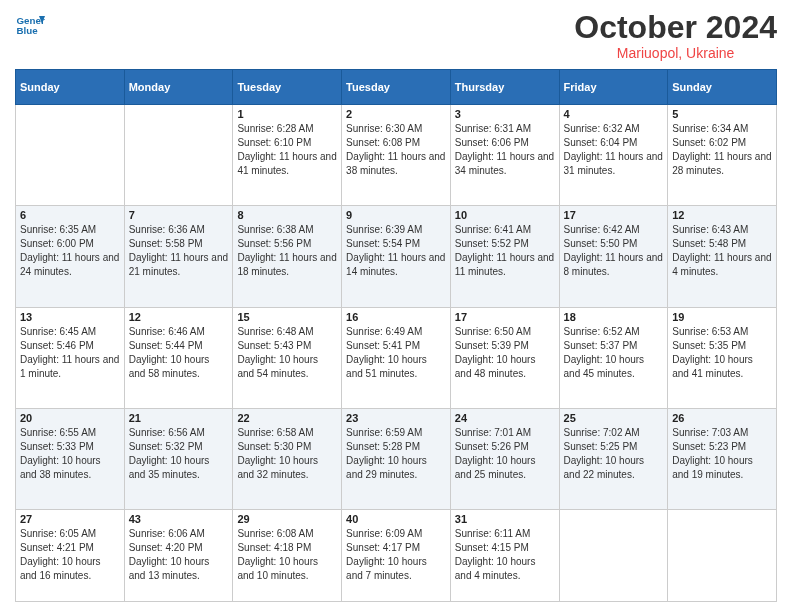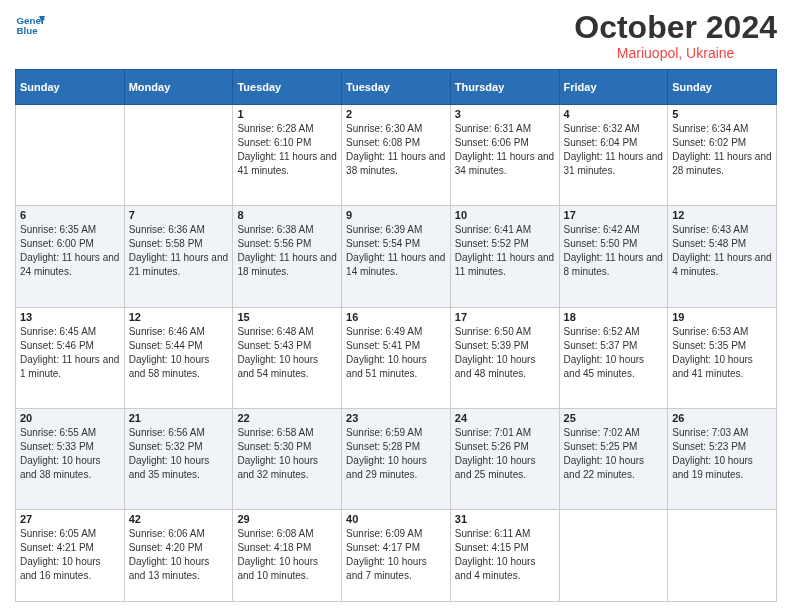--- a/index.html
+++ b/index.html
@@ -235,21 +235,21 @@
             <div class="day-number">26</div>
             <div class="day-info">Sunrise: 7:03 AM<br>Sunset: 5:23 PM<br>Daylight: 10 hours and 19 minutes.</div>
           </td>
         </tr>
         <tr>
           <td>
             <div class="day-number">27</div>
             <div class="day-info">Sunrise: 6:05 AM<br>Sunset: 4:21 PM<br>Daylight: 10 hours and 16 minutes.</div>
           </td>
           <td>
-            <div class="day-number">42</div>
+            <div class="day-number">43</div>
             <div class="day-info">Sunrise: 6:06 AM<br>Sunset: 4:20 PM<br>Daylight: 10 hours and 13 minutes.</div>
           </td>
           <td>
             <div class="day-number">29</div>
             <div class="day-info">Sunrise: 6:08 AM<br>Sunset: 4:18 PM<br>Daylight: 10 hours and 10 minutes.</div>
           </td>
           <td>
             <div class="day-number">40</div>
             <div class="day-info">Sunrise: 6:09 AM<br>Sunset: 4:17 PM<br>Daylight: 10 hours and 7 minutes.</div>
           </td>

